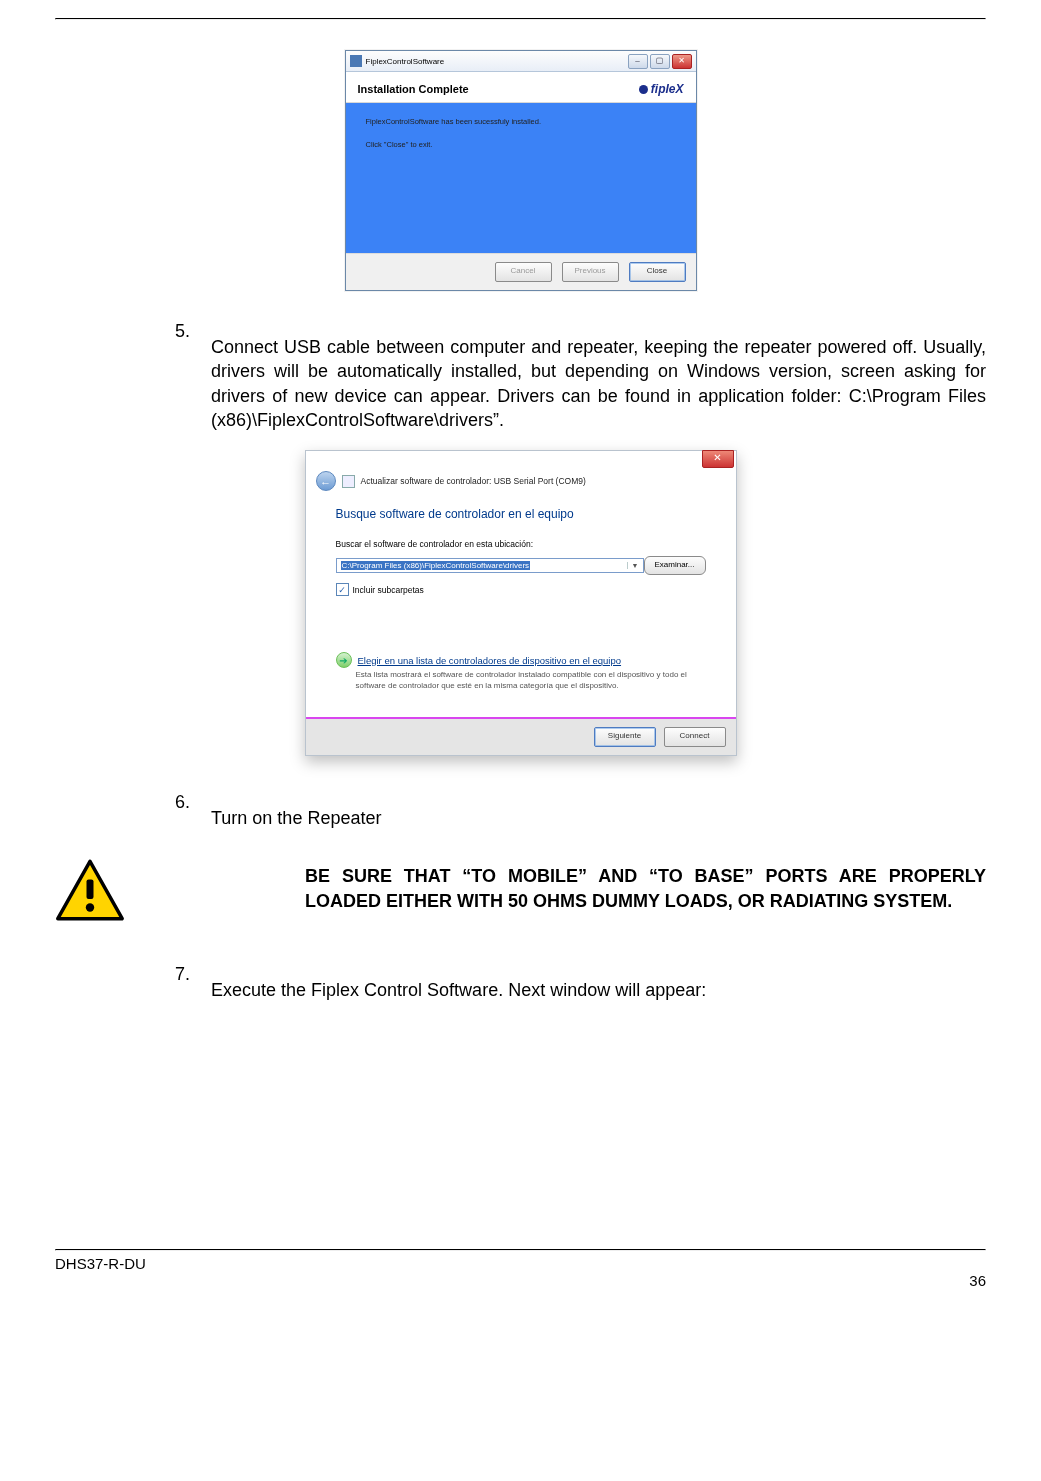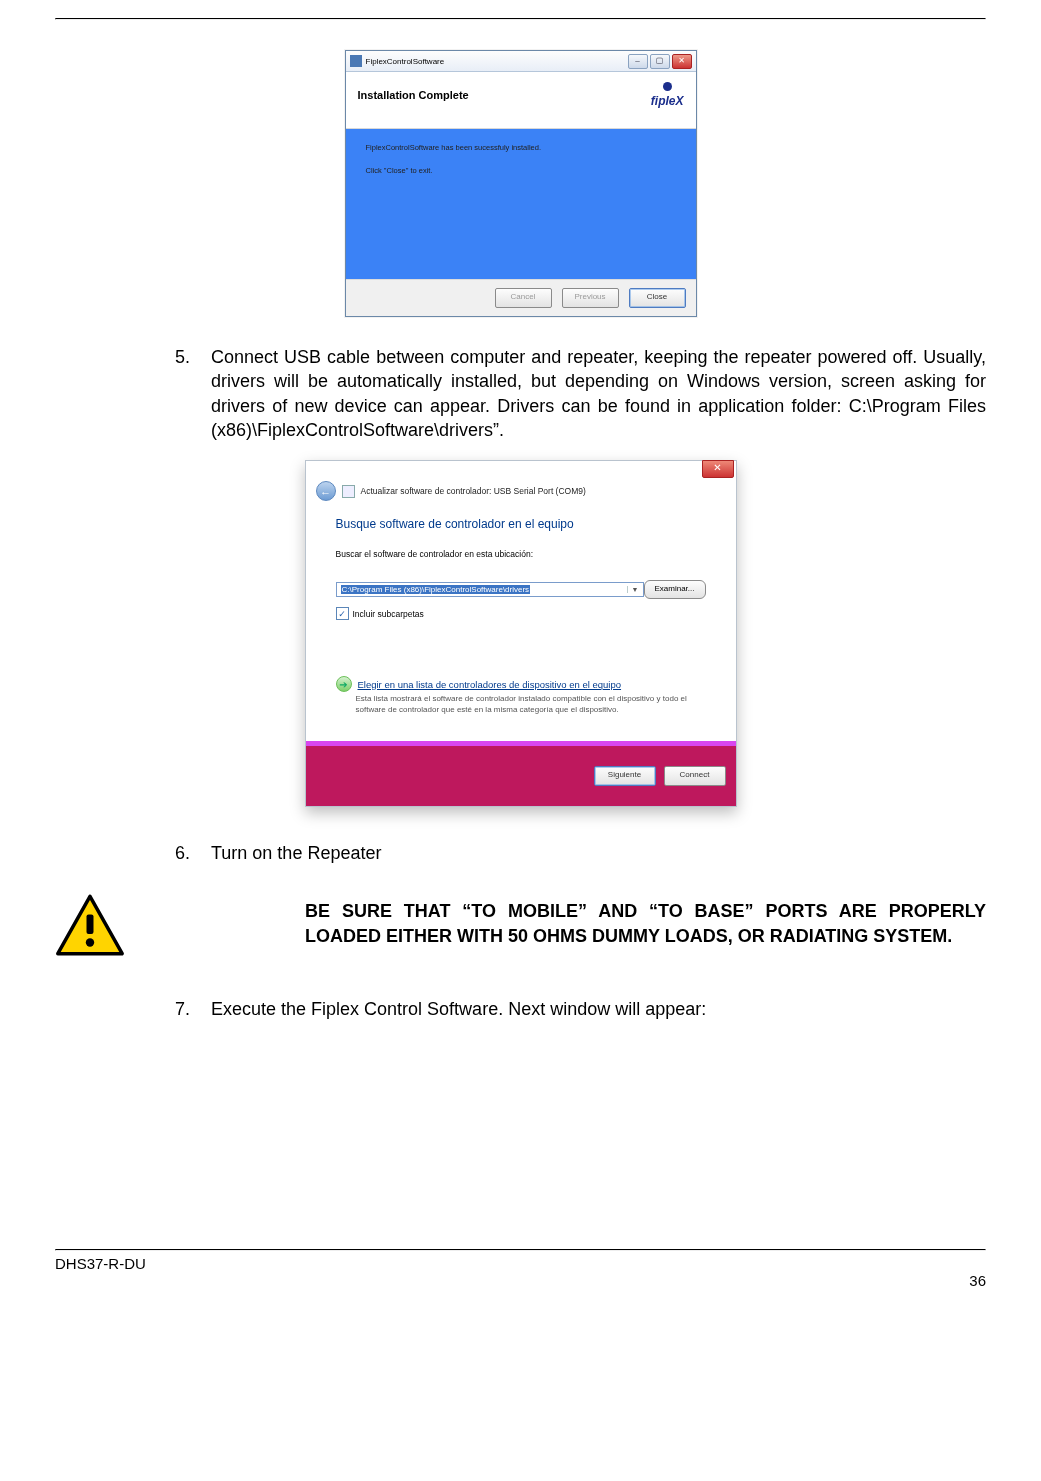--- a/index.html
+++ b/index.html
@@ -53,36 +53,35 @@
     border: 1px solid #8aa2c0;
     border-radius: 2px;
     font-size: 8px;
     line-height: 11px;
     text-align: center;
     color:#334;
   }
   .winbtn.close { background: linear-gradient(#e98, #c33); border-color:#a22; color:#fff; }
   .d1head {
     background: #fff;
-    padding: 10px 12px 20px 12px;
+    padding: 10px 12px 6px 12px;
     display:flex;
     align-items:center;
     border-bottom: 1px solid #d8d8d8;
   }
   .d1head .heading { font-weight: bold; font-size: 11px; }
   .logo {
     margin-left:auto;
     font-weight:bold;
     font-style:italic;
     font-size:12px;
     color:#1b2e8c;
     display:flex;
     align-items:center;
     gap:3px;
-    flex-direction:column;
   }
   .logo .dot { width:9px;height:9px;background:#1b2e8c;border-radius:50%;display:inline-block; }
   .d1body {
     background:#3b82f6;
     padding: 14px 14px 90px 20px;
     font-size:7.5px;
     color:#222;
   }
   .d1body p { margin: 0 0 14px 0; }
   .d1foot {
@@ -108,21 +107,21 @@
   .btn7.primary { border-color:#4e7bc1; box-shadow: inset 0 0 0 1px rgba(120,170,230,.6); }
 
   
   .step {
     display:flex;
     margin: 20px 0 6px 120px;
     font-size: 18px;
     line-height: 1.35;
   }
   .step .num { width: 36px; flex-shrink:0; }
-  .step .txt { flex:1; text-align: left; }
+  .step .txt { flex:1; text-align: left; margin-top: 16px; }
   .step .txt.justify { text-align: justify; }
 
   
   .dialog2 {
     width: 430px;
     margin: 18px auto 0 auto;
     background:#fff;
     border:1px solid #b9c3ce;
     font-size:9px;
     box-shadow: 0 6px 14px rgba(0,0,0,.25);
@@ -156,21 +155,21 @@
   }
   .backcircle {
     width:18px;height:18px;border-radius:50%;
     background:linear-gradient(#bcd3ee,#6d9cd4);
     color:#fff;display:flex;align-items:center;justify-content:center;font-size:11px;
     border:1px solid #5c88bf;
   }
   .crumbicon { width:11px;height:11px;border:1px solid #8aa;display:inline-block;background:#eef;}
   .d2section { padding: 10px 30px 6px 30px; }
   .d2heading { font-size:12px; color:#003a8c; margin-bottom:18px; }
-  .d2sub { font-size:8.5px; margin-bottom:21px; }
+  .d2sub { font-size:8.5px; margin-bottom:7px; }
   .pathrow { display:flex; align-items:center; margin-bottom:8px; }
   .pathinput {
     flex:1;
     border:1px solid #7a9ccb;
     background:#fff;
     padding:2px 4px;
     font-size:8px;
     color:#1e57a6;
     display:flex;
     align-items:center;
@@ -200,22 +199,22 @@
     display:flex; align-items:center; gap:6px;
   }
   .optlink .arrow {
     width:14px;height:14px;border-radius:50%;
     background:linear-gradient(#d4f1cf,#7fcf6a);
     display:flex;align-items:center;justify-content:center;color:#1a6;font-size:10px;
     border:1px solid #6bbf58;
   }
   .optdesc { font-size:8px; color:#555; margin-left:20px; margin-top:2px; line-height:1.3; max-width:340px;}
   .d2foot {
-    background:#be185d;border-top:5px solid #d946ef;
-    padding:20px 10px;display:flex;justify-content:flex-end;gap:8px;
+    background:#e5e5e5;border-top:2px solid #d946ef;
+    padding:8px 10px;display:flex;justify-content:flex-end;gap:8px;
   }
 
   
   .warnrow {
     display:flex;
     align-items:flex-start;
     margin-top: 28px;
   }
   .warnicon {
     width:70px;height:64px;

